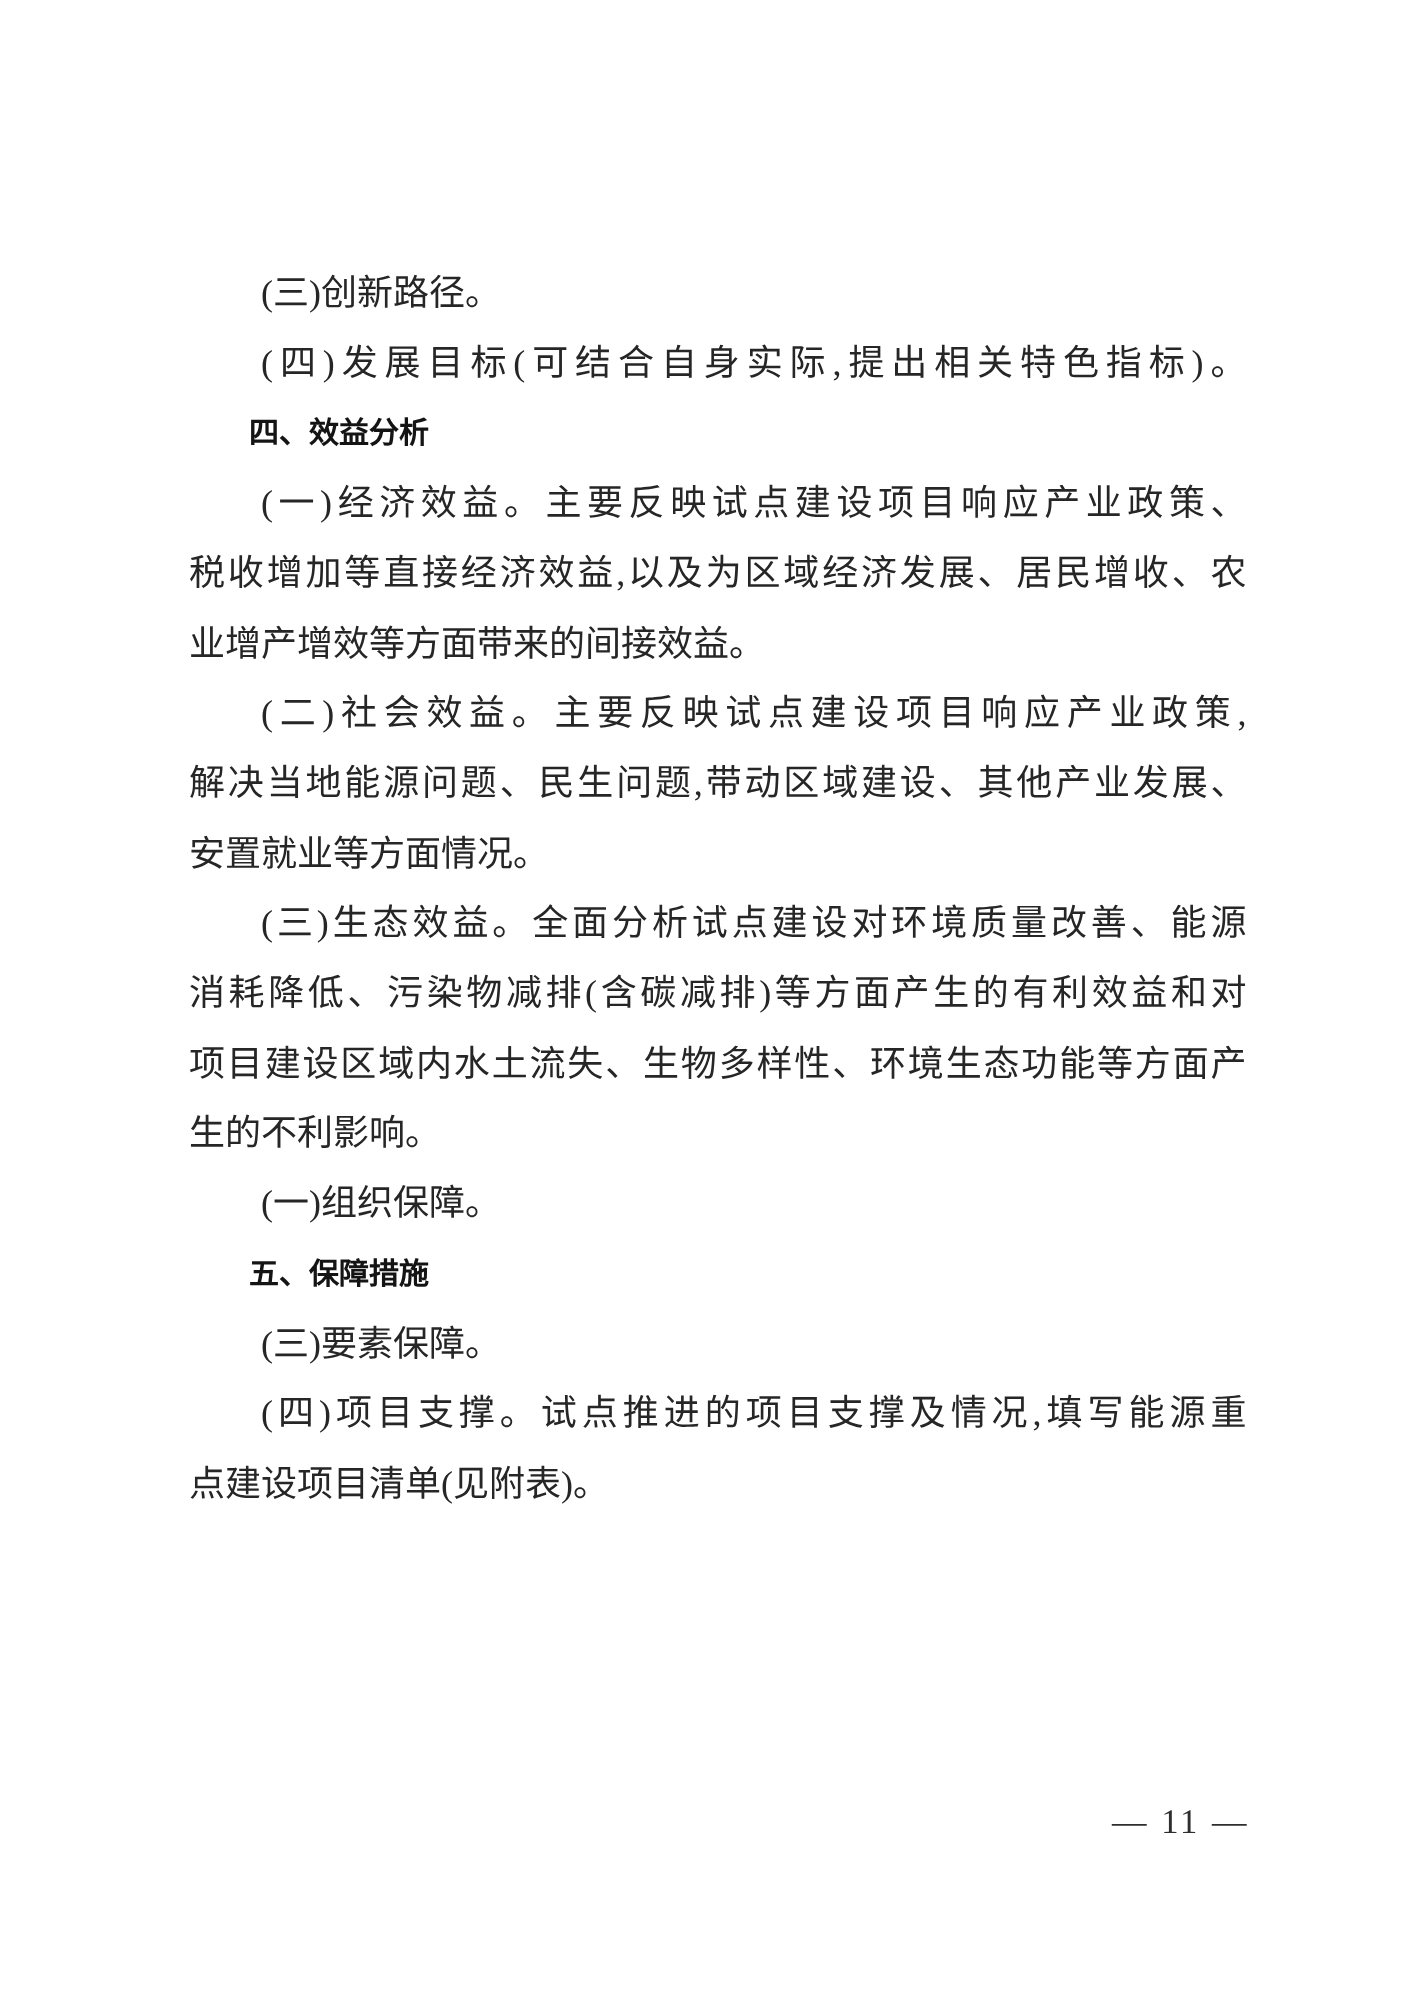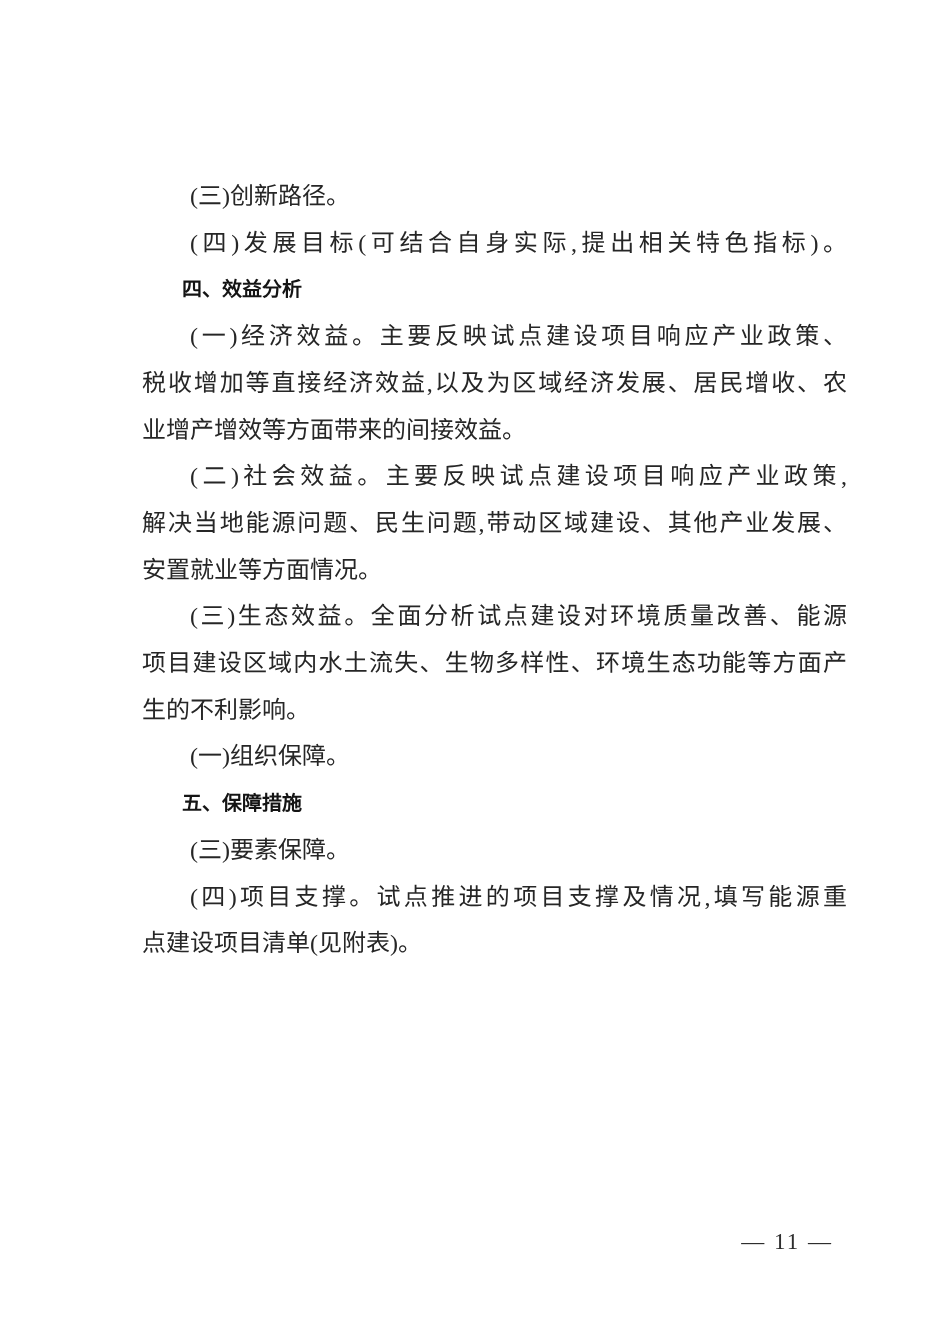--- a/index.html
+++ b/index.html
@@ -19,21 +19,20 @@
     left: 126px;
     top: 173px;
     width: 705px;
     font-family: "Liberation Serif", "DejaVu Serif", serif;
     font-size: 24px;
     line-height: 46.7px;
     color: #262626;
   }
   .line {
     width: 705px;
-    margin-left: 16px;
   }
   
   .ind {
     text-indent: 2em;
   }
   
   .fill {
     text-align: justify;
     text-align-last: justify;
   }
@@ -48,38 +47,38 @@
   }
   .footer {
     position: absolute;
     top: 1202px;
     right: 116px;
     font-family: "Liberation Serif", "DejaVu Serif", serif;
     font-size: 23px;
     color: #2e2e2e;
     letter-spacing: 2px;
     white-space: nowrap;
-    margin-top: 27px;
   }
 </style>
 </head>
 <body>
 
 <div class="page">
   <div class="content">
     <div class="line ind">(三)创新路径。</div>
     <div class="line ind fill">(四)发展目标(可结合自身实际,提出相关特色指标)。</div>
     <div class="line ind heading">四、效益分析</div>
     <div class="line ind fill">(一)经济效益。主要反映试点建设项目响应产业政策、</div>
     <div class="line fill">税收增加等直接经济效益,以及为区域经济发展、居民增收、农</div>
     <div class="line">业增产增效等方面带来的间接效益。</div>
     <div class="line ind fill">(二)社会效益。主要反映试点建设项目响应产业政策,</div>
     <div class="line fill">解决当地能源问题、民生问题,带动区域建设、其他产业发展、</div>
     <div class="line">安置就业等方面情况。</div>
     <div class="line ind fill">(三)生态效益。全面分析试点建设对环境质量改善、能源</div>
+    <div class="line fill">消耗降低、污染物减排(含碳减排)等方面产生的有利效益和对</div>
     <div class="line fill">项目建设区域内水土流失、生物多样性、环境生态功能等方面产</div>
     <div class="line">生的不利影响。</div>
     <div class="line ind">(一)组织保障。</div>
     <div class="line ind heading">五、保障措施</div>
     <div class="line ind">(三)要素保障。</div>
     <div class="line ind fill">(四)项目支撑。试点推进的项目支撑及情况,填写能源重</div>
     <div class="line">点建设项目清单(见附表)。</div>
   </div>
 
   <div class="footer">— 11 —</div>

